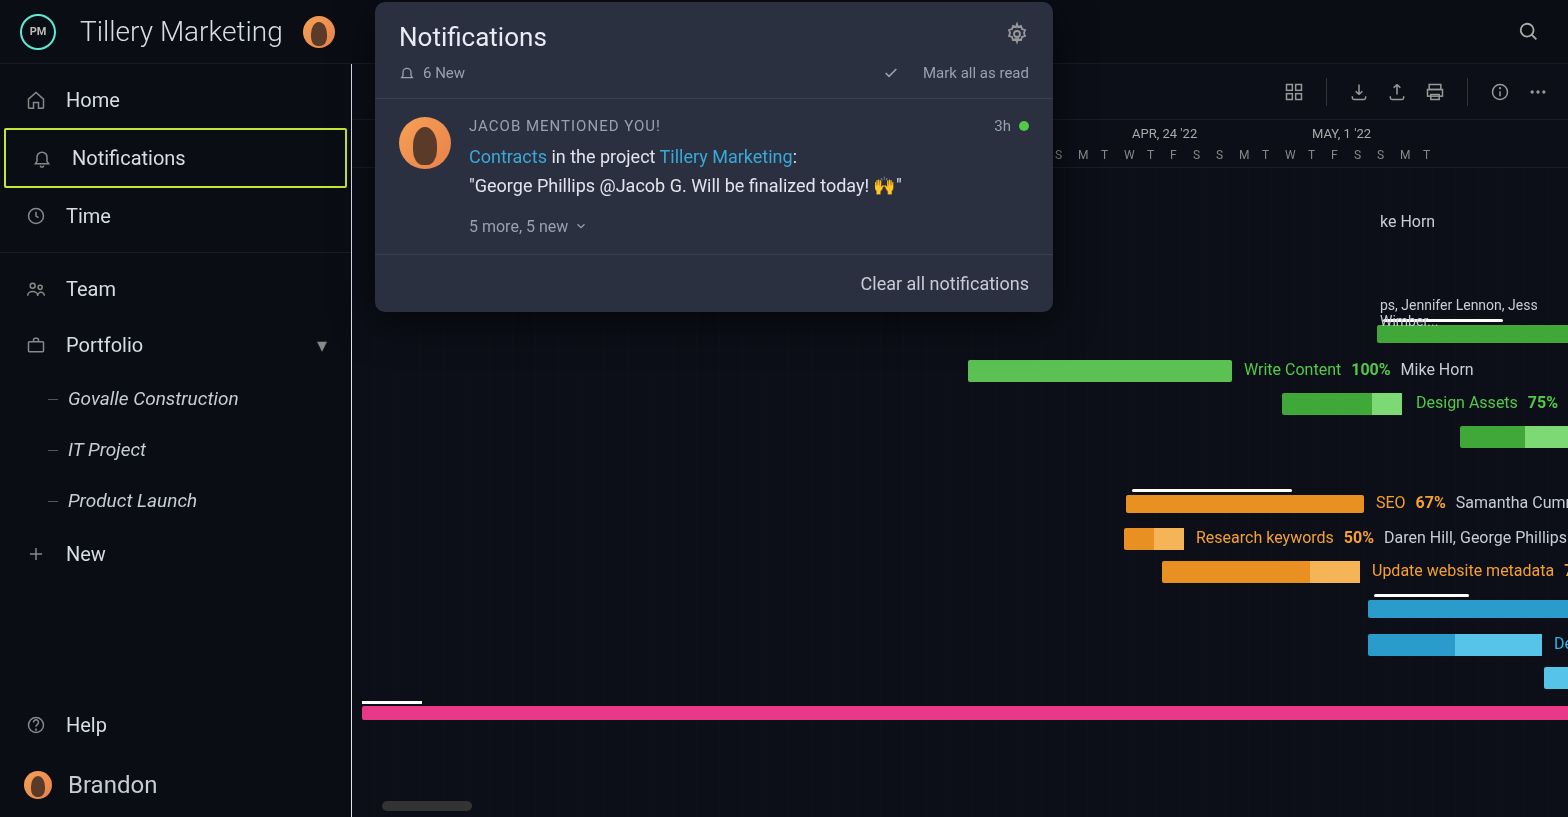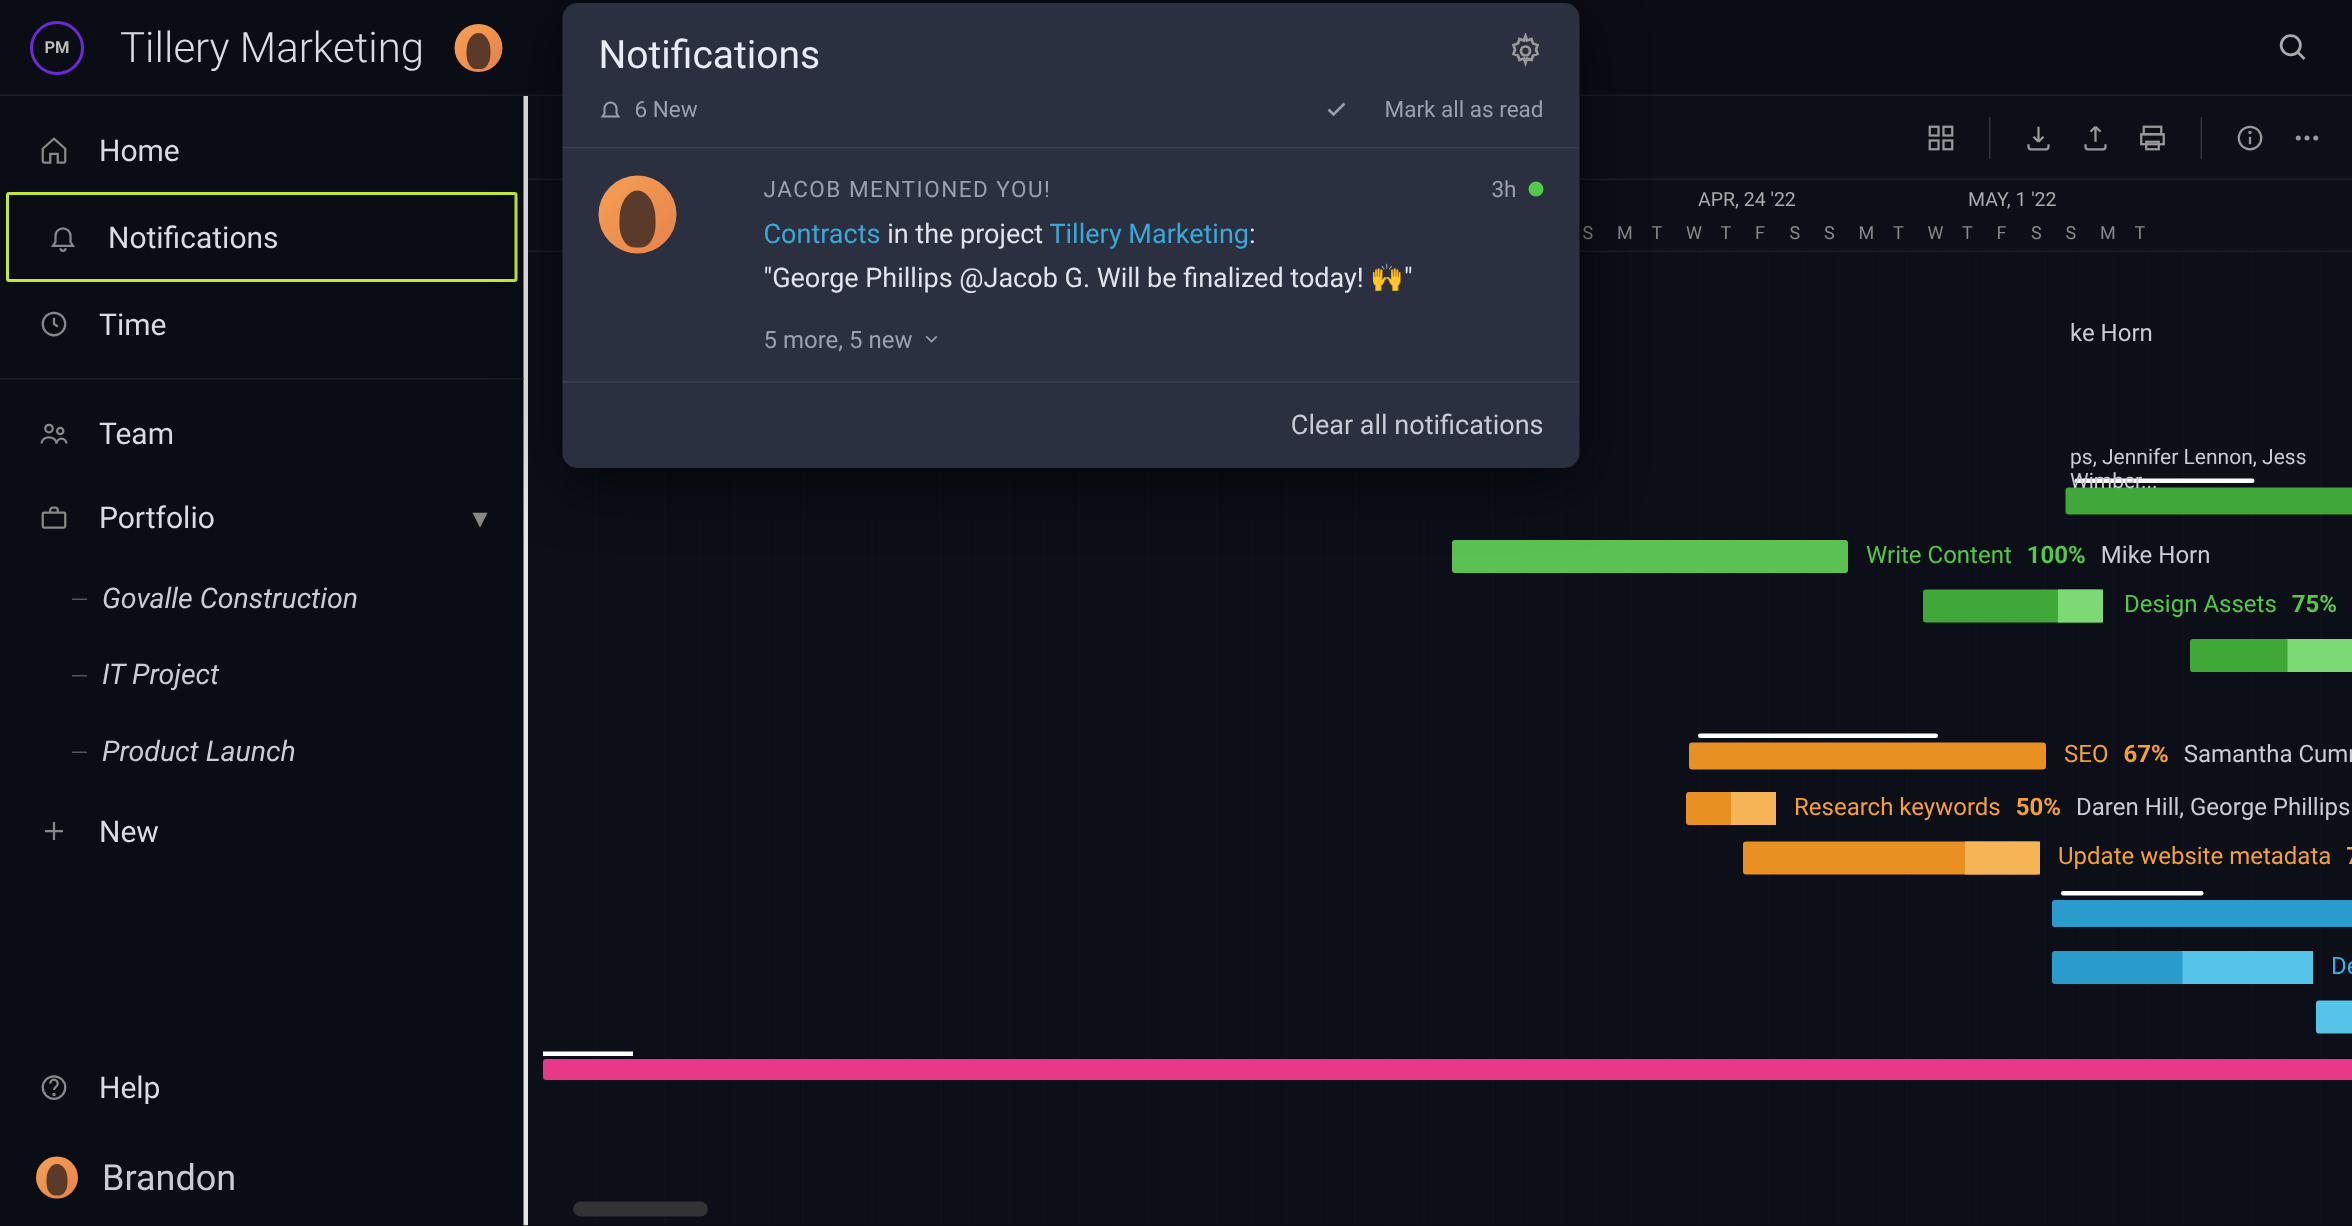--- a/index.html
+++ b/index.html
@@ -14,21 +14,21 @@
 }
 .top-header {
   height: 64px;
   display: flex;
   align-items: center;
   padding: 0 20px;
   border-bottom: 1px solid #1a1d26;
 }
 .logo {
   width: 36px; height: 36px;
-  border: 2px solid #6d28d9;
+  border: 2px solid #5eead4;
   border-radius: 50%;
   display: flex; align-items: center; justify-content: center;
   font-size: 11px; font-weight: 700; color: #bbb;
   margin-right: 24px;
 }
 .app-title {
   font-size: 28px;
   font-weight: 300;
   color: #d8dce4;
 }
@@ -50,21 +50,21 @@
 .search-icon-btn {
   color: #aaa; cursor: pointer; padding: 8px;
 }
 .layout {
   display: flex;
   height: calc(100% - 64px);
 }
 .sidebar {
   width: 352px;
   background: #0a0d14;
-  border-right: 3px solid #e5e5e5;
+  border-right: 1px solid #e5e5e5;
   display: flex;
   flex-direction: column;
   padding-top: 8px;
 }
 .side-item {
   display: flex; align-items: center;
   padding: 16px 24px;
   font-size: 20px;
   color: #d8dce4;
   cursor: pointer;
@@ -191,21 +191,21 @@
   display: flex; gap: 18px;
   padding: 18px 24px;
   border-top: 1px solid #3a4052;
 }
 .notif-avatar {
   width: 52px; height: 52px; border-radius: 50%;
   background: linear-gradient(135deg, #f5a055, #e8824a);
   flex-shrink: 0; position: relative;
 }
 .notif-avatar::after { content:""; position:absolute; inset:10px 14px 4px 14px; background:#5a3a28; border-radius:50% 50% 40% 40%; }
-.notif-body { flex: 1; margin-left: 40px; }
+.notif-body { flex: 1; }
 .notif-heading {
   display: flex; justify-content: space-between; align-items: center; margin-bottom: 8px;
 }
 .notif-heading .h { font-size: 15px; letter-spacing: 1px; color: #9aa0b0; }
 .notif-heading .time { display: flex; align-items: center; gap: 8px; font-size: 15px; color: #9aa0b0; }
 .unread-dot { width: 10px; height: 10px; border-radius: 50%; background: #52c948; }
 .notif-text { font-size: 18px; line-height: 1.6; color: #e0e4ec; }
 .notif-text .link { color: #3aa8d8; }
 .notif-more { margin-top: 16px; font-size: 16px; color: #9aa0b0; cursor: pointer; display: flex; align-items: center; gap: 6px; }
 .notif-footer {

